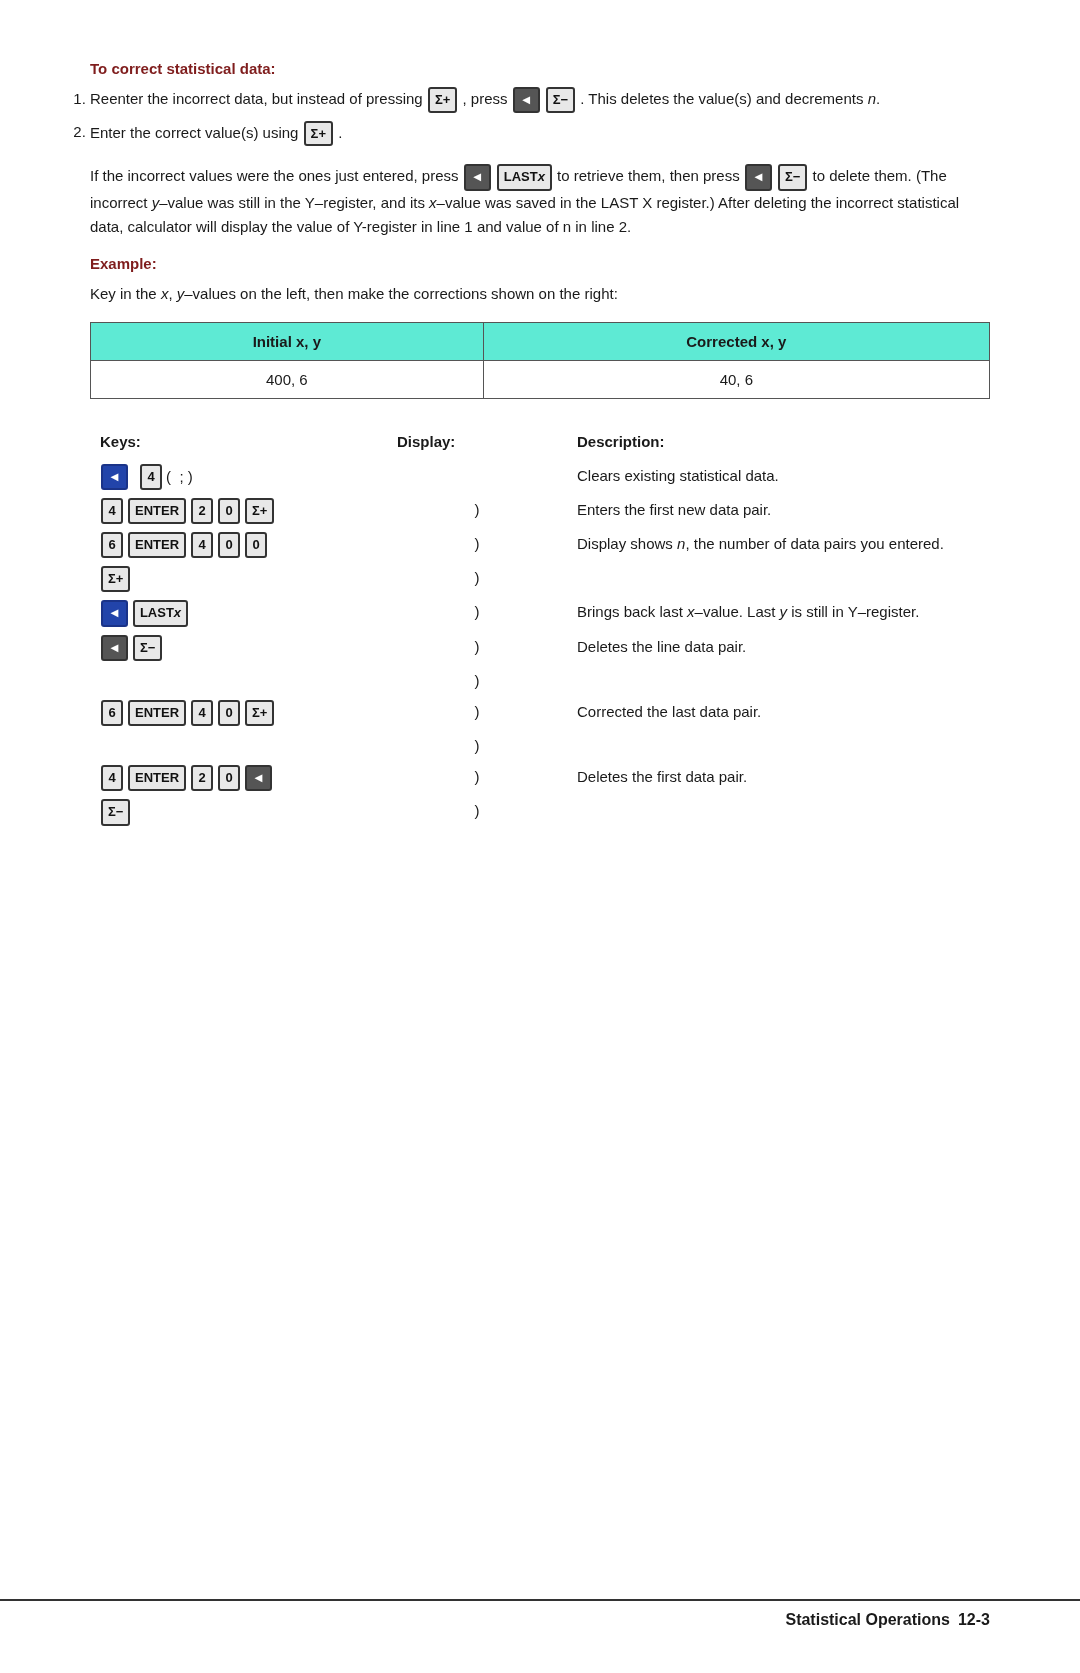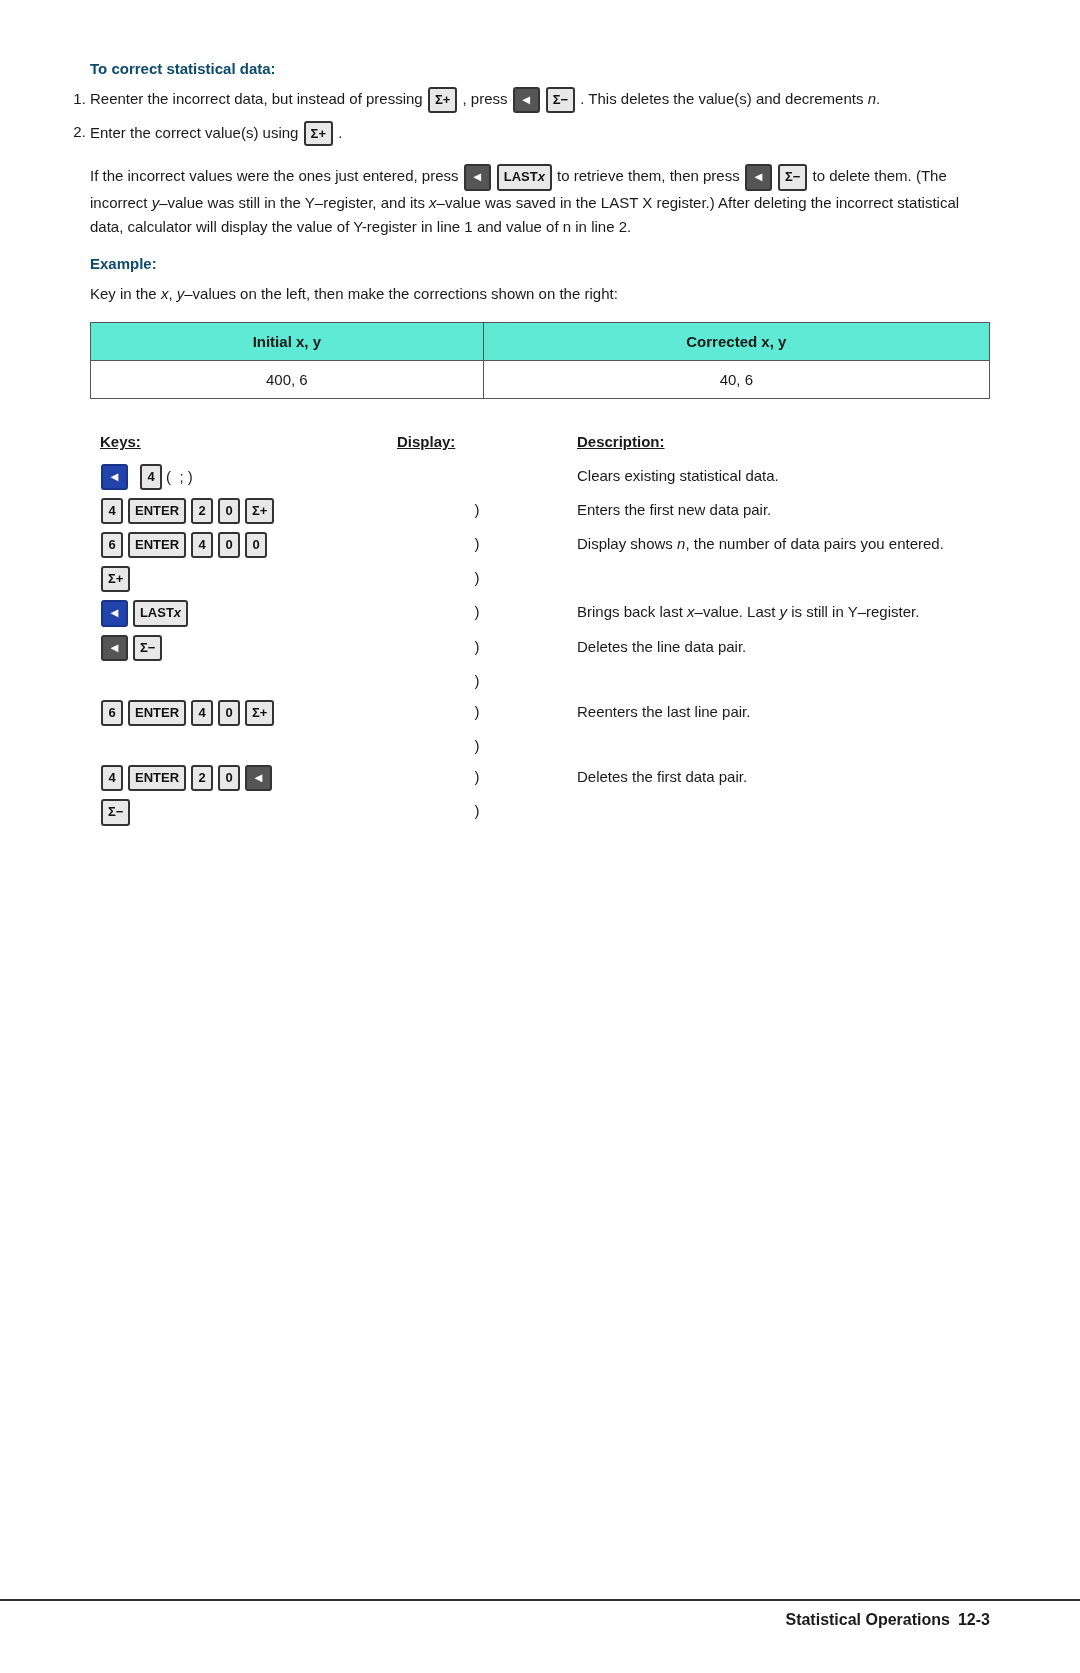--- a/index.html
+++ b/index.html
@@ -8,21 +8,21 @@
       background: #fff;
       font-family: Arial, Helvetica, sans-serif;
       font-size: 15px;
       color: #1a1a1a;
       width: 1080px;
       min-height: 1673px;
       padding: 60px 90px 60px 90px;
     }
 
     .section-heading {
-      color: #0c4a6e;
+      color: #7f1d1d;
       font-weight: bold;
       font-size: 15px;
       margin-bottom: 10px;
     }
 
     .numbered-list {
       margin-bottom: 18px;
     }
 
     .numbered-list li {
@@ -89,21 +89,20 @@
       border-collapse: collapse;
       margin-top: 10px;
     }
 
     .kdd-table th {
       font-weight: bold;
       font-size: 15px;
       padding: 4px 10px 10px 10px;
       text-align: left;
       vertical-align: top;
-      text-decoration: underline;
     }
 
     .kdd-table th.col-keys { width: 33%; }
     .kdd-table th.col-display { width: 20%; }
     .kdd-table th.col-desc { width: 47%; }
 
     .kdd-table td {
       padding: 4px 10px;
       vertical-align: top;
       line-height: 1.55;
@@ -271,21 +270,21 @@
       <td class="col-keys">
         <span class="key-row">
           <span class="key-btn">6</span>
           <span class="key-btn">ENTER</span>
           <span class="key-btn">4</span>
           <span class="key-btn">0</span>
           <span class="key-btn">Σ+</span>
         </span>
       </td>
       <td class="col-display">)</td>
-      <td class="col-desc">Reenters the last line pair.</td>
+      <td class="col-desc">Corrected the last data pair.</td>
     </tr>
 
     <tr>
       <td class="col-keys"></td>
       <td class="col-display">)</td>
       <td class="col-desc"></td>
     </tr>
 
     <tr>
       <td class="col-keys">

